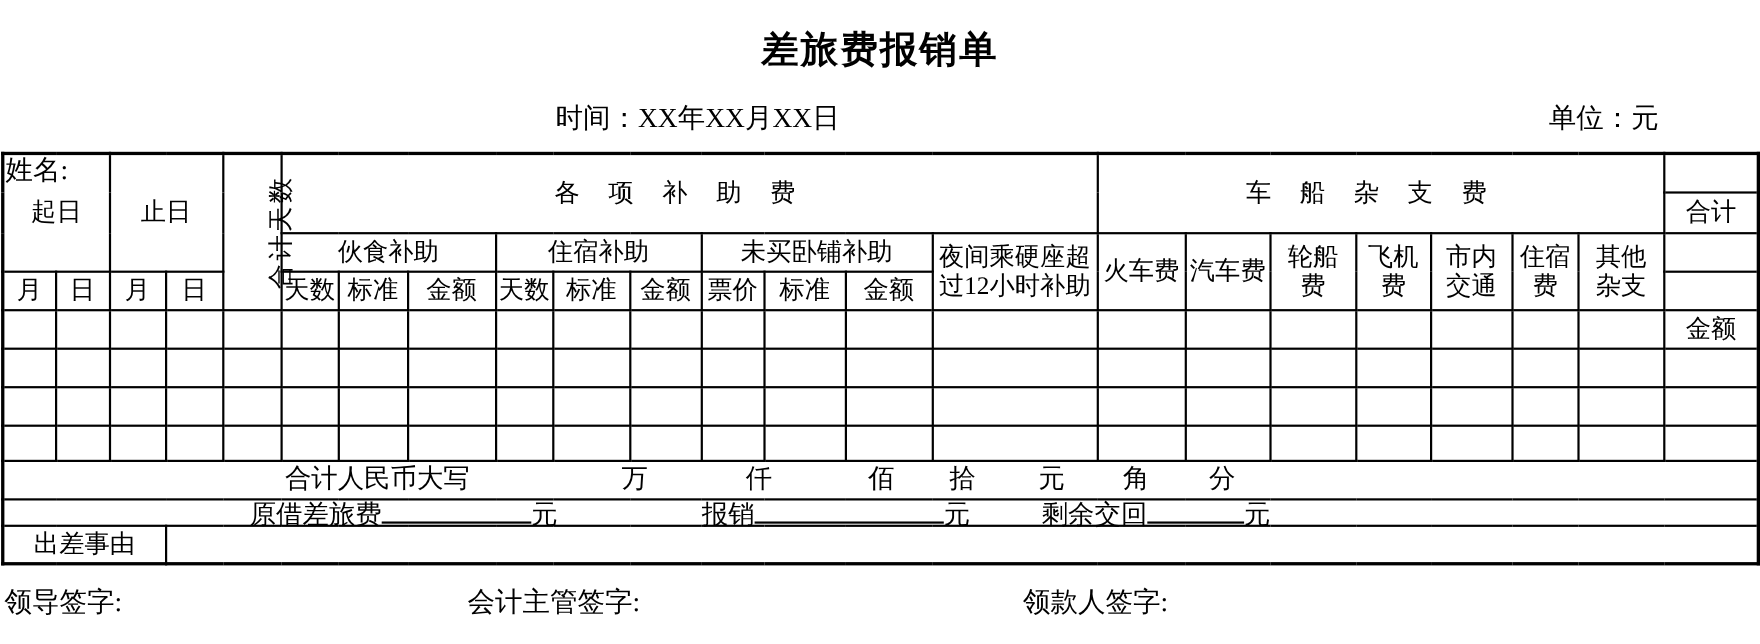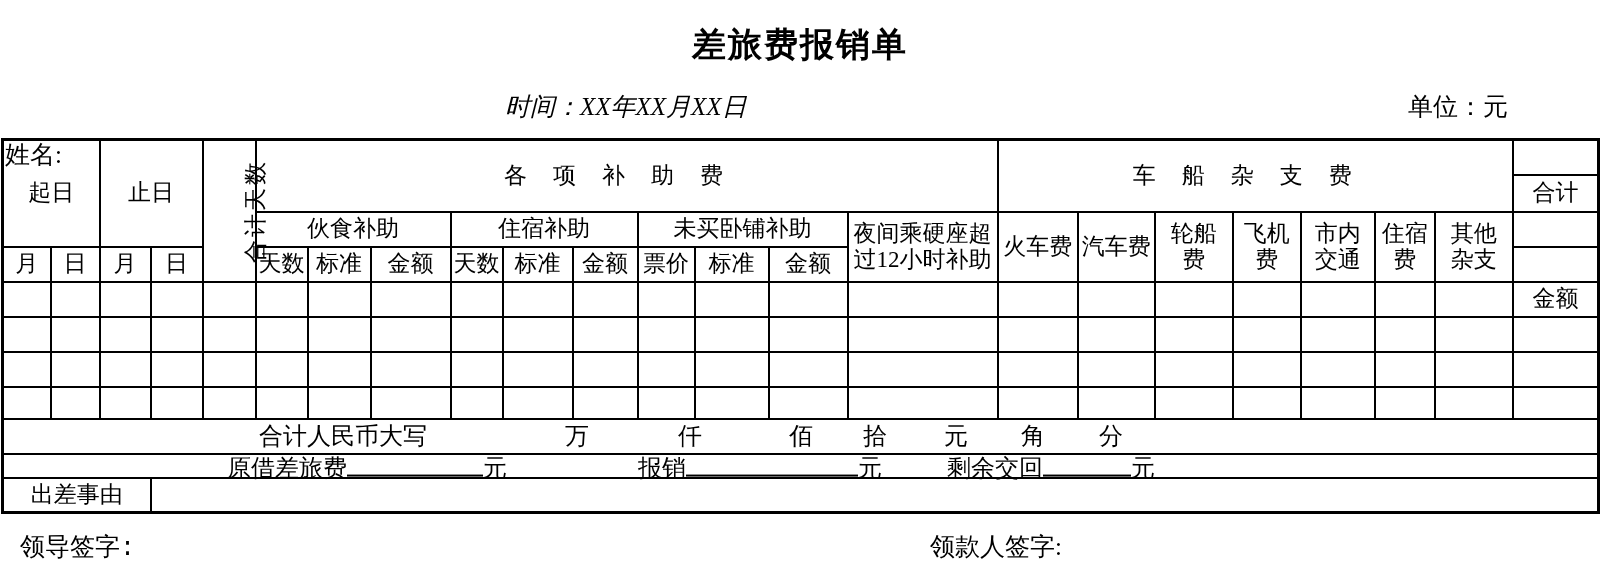--- a/index.html
+++ b/index.html
@@ -7,21 +7,21 @@
     position:relative;width:1600px;height:585px;background:#ffffff;
     font-family:"Liberation Serif","DejaVu Serif",serif;color:#000;
     overflow:hidden;
   }
   .title{
     position:absolute;top:22px;left:0;width:1600px;text-align:center;
     font-size:34px;font-weight:bold;letter-spacing:2px;
   }
   .meta{position:absolute;top:90px;left:0;width:1600px;height:32px;font-size:25px;}
   .m-name{position:absolute;left:5px;top:0;margin-top:48px;}
-  .m-time{position:absolute;left:505px;top:0;font-style:italic;}
+  .m-time{position:absolute;left:505px;top:0;}
   .m-unit{position:absolute;left:1408px;top:0;}
 
   table.form-table{
     position:absolute;left:1px;top:138px;width:1597px;
     border-collapse:collapse;table-layout:fixed;
     border:3px solid #000;
   }
   table.form-table td{
     border:2px solid #000;padding:0;text-align:center;vertical-align:middle;
     font-size:23px;line-height:1.12;overflow:visible;
@@ -31,21 +31,21 @@
   tr.sr1{height:35px;padding-left:15px;} tr.sr2{height:24px;} tr.sr3{height:35px;}
   td.bt{border-top:3px solid #000;}
   td.ls{letter-spacing:26px;padding-left:26px;}
   td.wrap{white-space:pre-line;margin-top:28px;}
   .vtext{display:inline-block;transform:rotate(-90deg);white-space:nowrap;letter-spacing:3px;}
   td.rel{position:relative;}
   .abs{position:absolute;top:50%;transform:translateY(-50%);font-size:24px;white-space:nowrap;}
   .u{display:inline-block;height:1em;border-bottom:2px solid #000;margin-bottom:-1px;}
   .u1{width:136px;} .u2{width:172px;} .u3{width:88px;}
   .sig{position:absolute;top:530px;font-size:25px;white-space:nowrap;}
-  .sig-leader{left:20px;font-family:Liberation Mono, monospace;} .sig-accountant{left:425px;} .sig-payee{left:930px;}
+  .sig-leader{left:4px;} .sig-accountant{left:425px;} .sig-payee{left:930px;}
 </style>
 </head>
 <body>
 
 <div class="canvas">
 
   <div class="title">差旅费报销单</div>
 
   <div class="meta">
     <span class="m-name">姓名:</span>
@@ -247,15 +247,16 @@
         </td>
       </tr>
       <tr class="sr3">
         <td colspan="3" class="bt">出差事由</td>
         <td colspan="20" class="bt"></td>
       </tr>
     </tbody>
   </table>
 
   <span class="sig sig-leader">领导签字:</span>
+  <span class="sig sig-accountant">会计主管签字:</span>
   <span class="sig sig-payee">领款人签字:</span>
 
 </div>
 
 </body></html>

